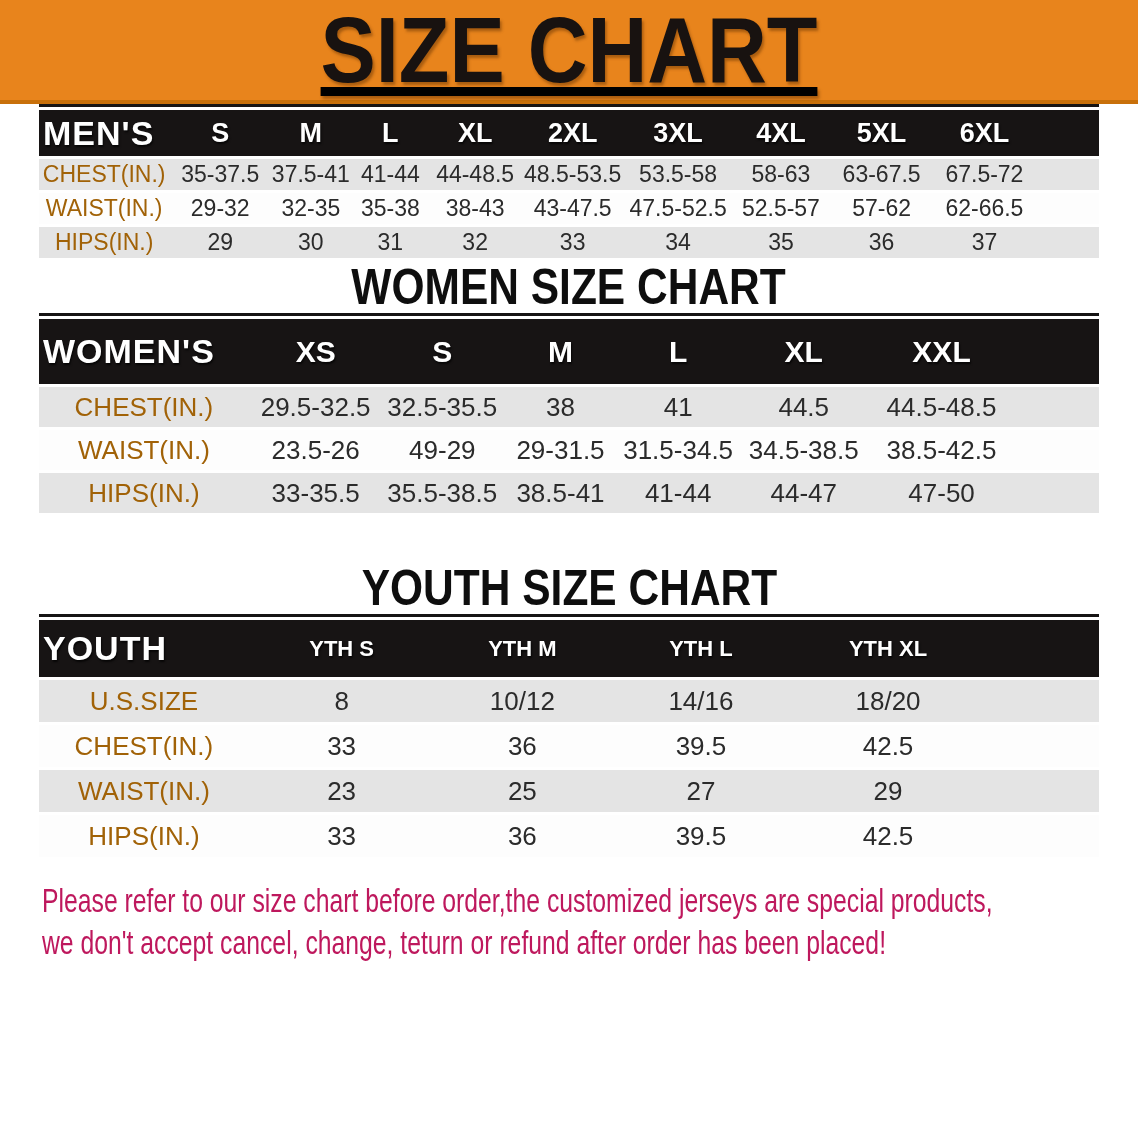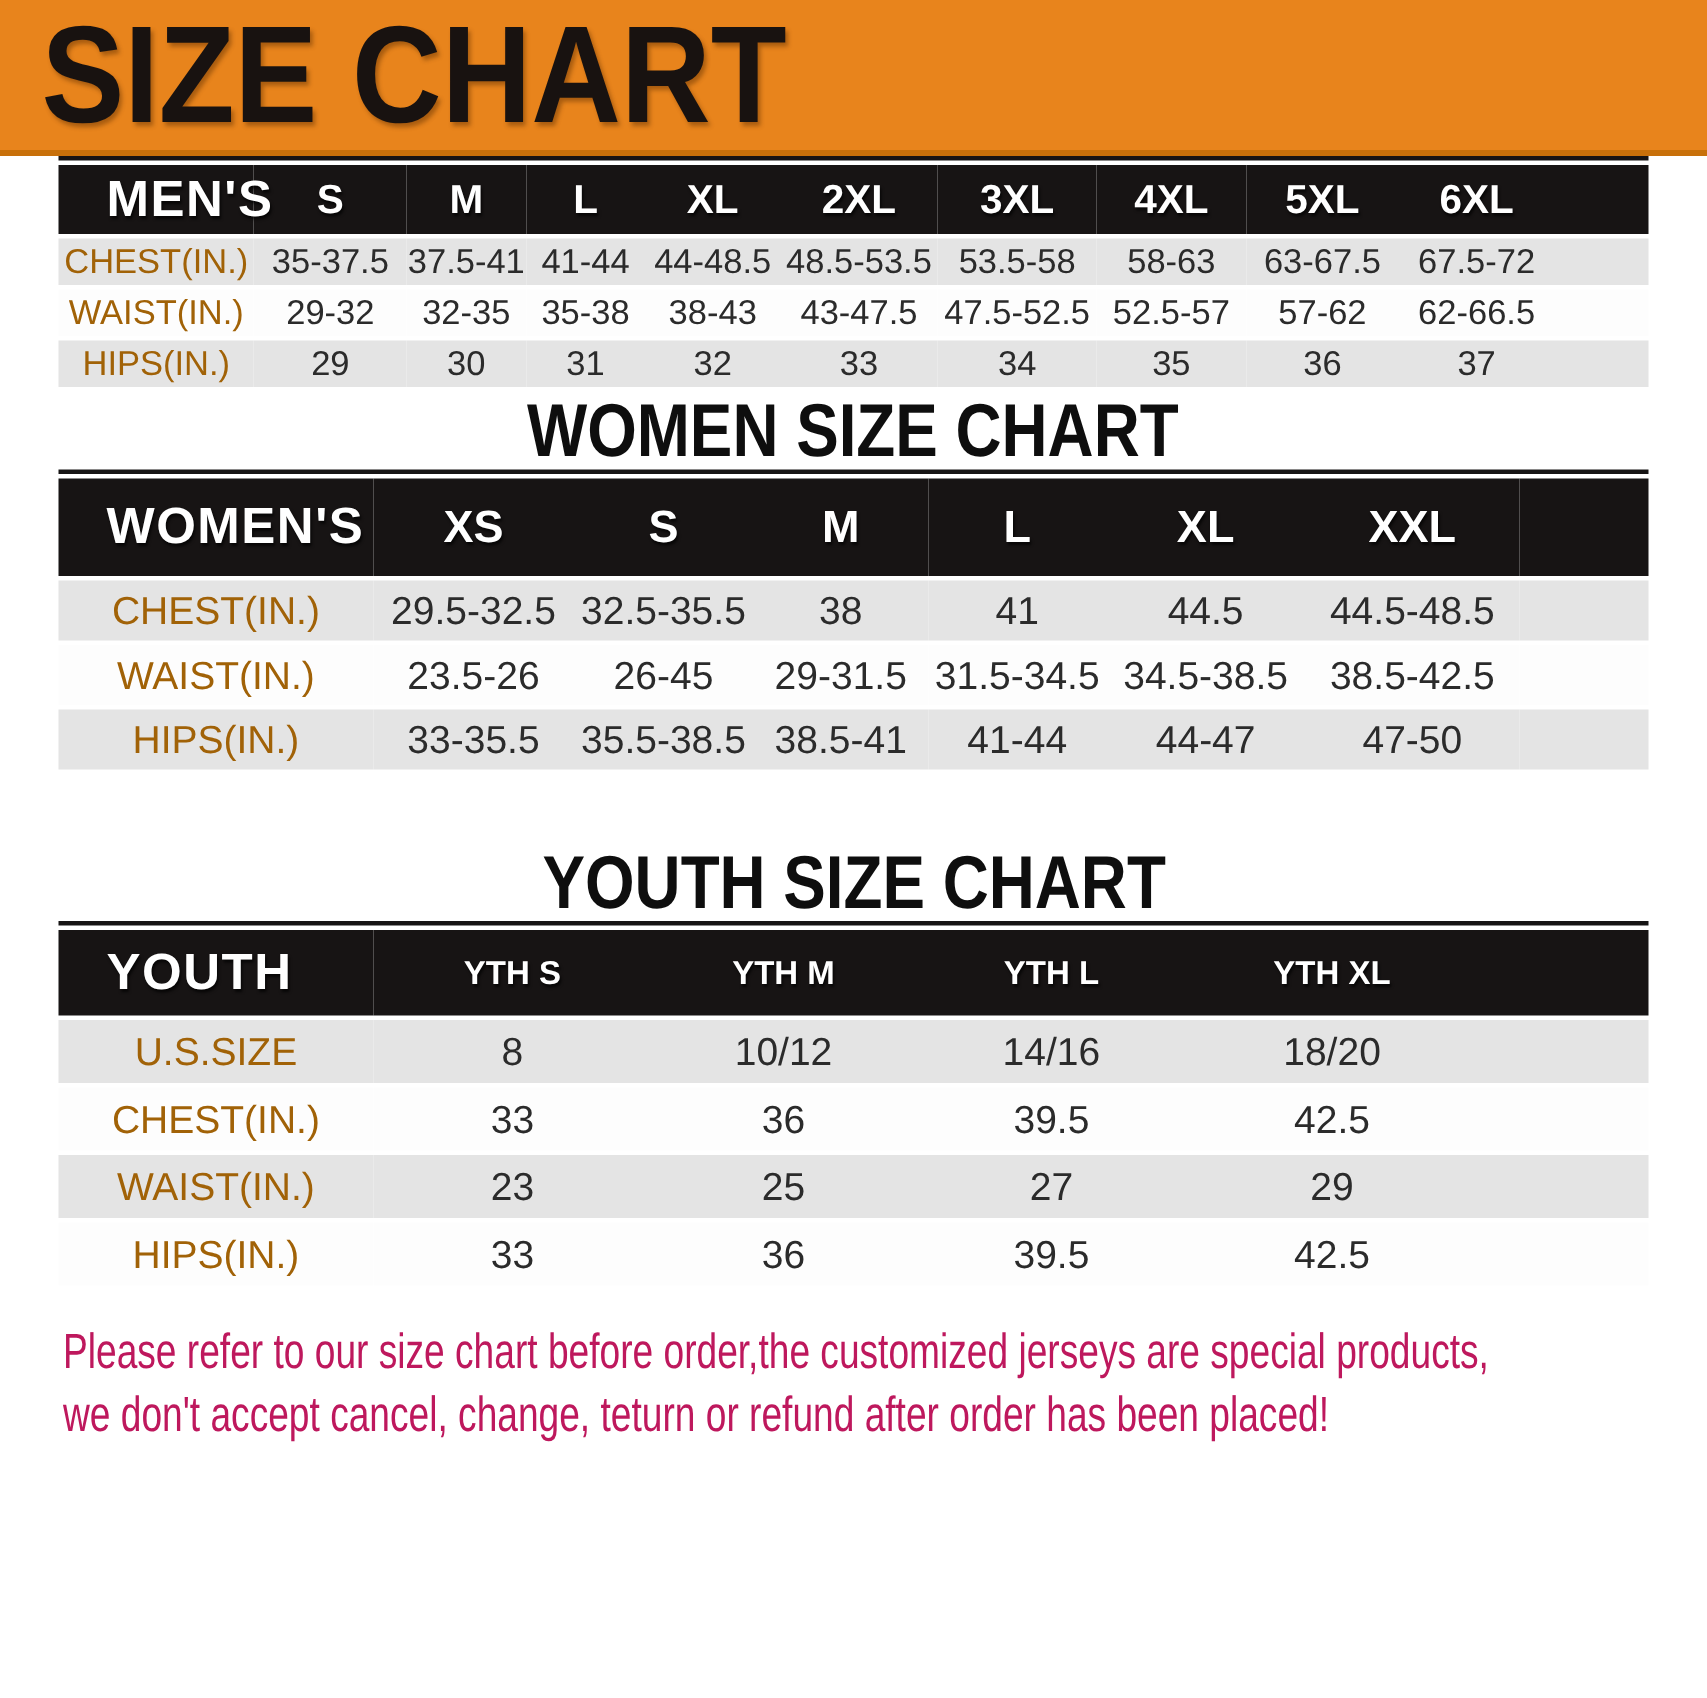--- a/index.html
+++ b/index.html
@@ -15,20 +15,22 @@
     overflow: hidden;
     background: #ffffff;
   }
   
   .banner {
     height: 100px;
     background: #E8841C;
     border-bottom: 4px solid #14532d;
     display: flex;
     align-items: center;
+    justify-content: center;
+    text-decoration: underline;
   }
   .banner-title {
     display: inline-block;
     font-size: 92px;
     font-weight: bold;
     color: #181210;
     letter-spacing: 0px;
     transform: scaleX(0.9);
     transform-origin: center;
     text-shadow: 2px 3px 3px rgba(90,45,0,0.45);
@@ -74,21 +76,21 @@
   }
   table.size-table th, table.size-table td {
     text-align: center;
     vertical-align: middle;
     padding: 0;
     white-space: nowrap;
     overflow: visible;
   }
   table.size-table thead th.corner {
     text-align: left;
-    padding-left: 32px;
+    padding-left: 4px;
     font-size: 34px;
     letter-spacing: 1px;
   }
   .t0 thead th { height: 46px; font-size: 27px; }
   .t1 thead th { height: 65px; font-size: 30px; }
   .t2 thead th { height: 57px; font-size: 22px; }
   .t0 tbody th, .t0 tbody td { height: 31px; font-size: 23px; }
   .t1 tbody th, .t1 tbody td { height: 40px; font-size: 26px; }
   .t2 tbody th, .t2 tbody td { height: 42px; font-size: 26px; }
   table.size-table tbody th {
@@ -227,21 +229,21 @@
           <td>32.5-35.5</td>
           <td>38</td>
           <td>41</td>
           <td>44.5</td>
           <td>44.5-48.5</td>
           <td></td>
         </tr>
         <tr>
           <th>WAIST(IN.)</th>
           <td>23.5-26</td>
-          <td>26-45</td>
+          <td>49-29</td>
           <td>29-31.5</td>
           <td>31.5-34.5</td>
           <td>34.5-38.5</td>
           <td>38.5-42.5</td>
           <td></td>
         </tr>
         <tr>
           <th>HIPS(IN.)</th>
           <td>33-35.5</td>
           <td>35.5-38.5</td>

